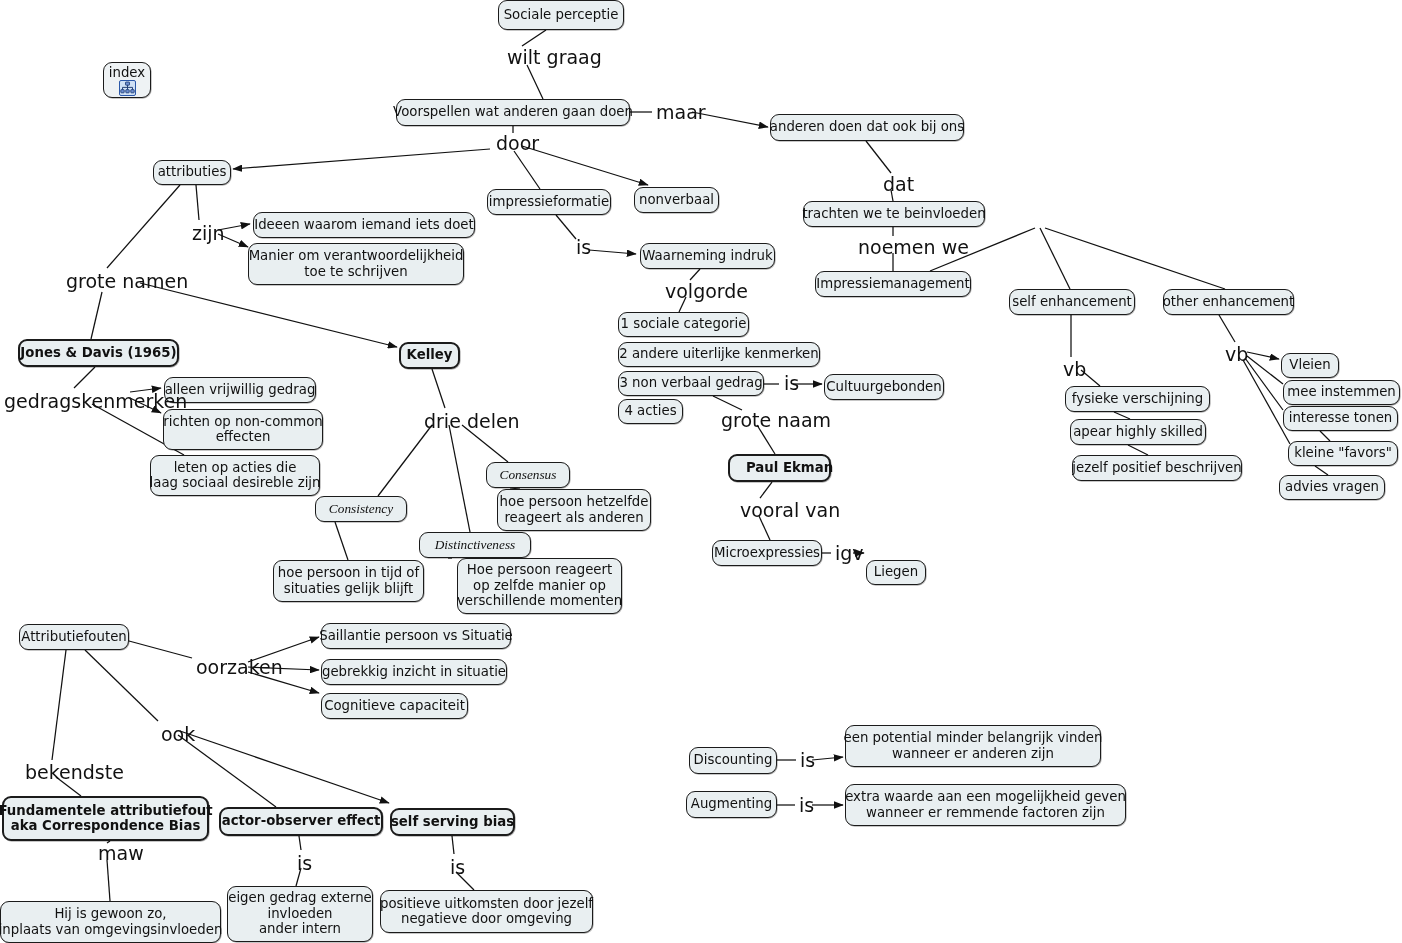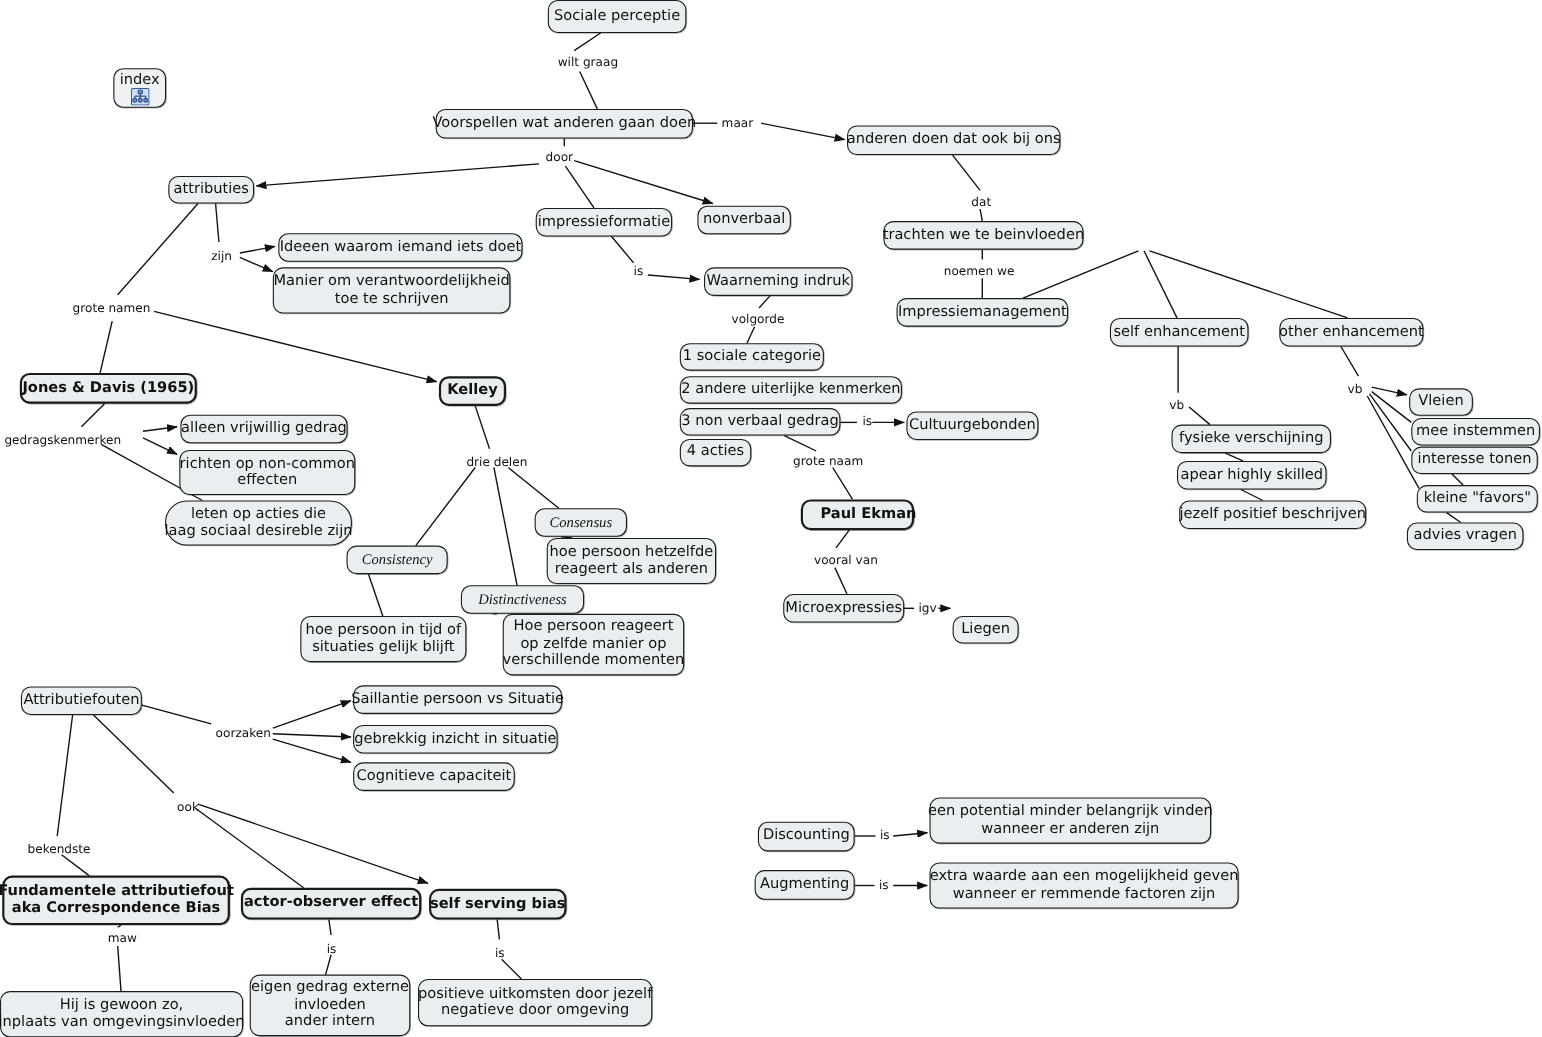--- a/index.html
+++ b/index.html
@@ -45,21 +45,21 @@
     font-weight: bold;
     border-width: 2.1px;
   }
   .node.italic {
     font-style: italic;
     font-family: Liberation Serif, serif;
   }
   .linklabel {
     position: absolute;
     color: #111111;
-    font-size: 11px;
+    font-size: 19px;
     line-height: 14px;
     background: transparent;
     white-space: pre;
     text-align: center;
   }
   .indexnode {
     position: absolute;
     background: #eef2f4;
     border: 1.3px solid #1b1b1b;
     border-radius: 9px;
@@ -201,21 +201,21 @@
       <div class="node" style="left: 1281px; top: 353px; width: 58px; height: 25px;">Vleien</div>
       <div class="node" style="left: 164px; top: 377px; width: 152px; height: 26px;">alleen vrijwillig gedrag</div>
       <div class="node" style="left: 1065px; top: 386px; width: 145px; height: 26px;">fysieke verschijning</div>
       <div class="node" style="left: 1283px; top: 380px; width: 117px; height: 25px;">mee instemmen</div>
       <div class="node" style="left: 618px; top: 399px; width: 65px; height: 25px;">4 acties</div>
       <div class="node" style="left: 163px; top: 409px; width: 160px; height: 41px;">richten op non-common
 effecten</div>
       <div class="node" style="left: 1283px; top: 406px; width: 115px; height: 25px;">interesse tonen</div>
       <div class="node" style="left: 1070px; top: 419px; width: 136px; height: 26px;">apear highly skilled</div>
       <div class="node" style="left: 1288px; top: 441px; width: 110px; height: 25px;">kleine "favors"</div>
-      <div class="node" style="left: 150px; top: 455px; width: 170px; height: 41px; border-radius: 20px;">leten op acties die
+      <div class="node" style="left: 150px; top: 455px; width: 170px; height: 41px;">leten op acties die
 laag sociaal desireble zijn</div>
       <div class="node italic" style="left: 486px; top: 462px; width: 84px; height: 26px;">Consensus</div>
       <div class="node bold" style="left: 728px; top: 454px; width: 103px; height: 28px; padding-left: 28px;">Paul Ekman</div>
       <div class="node" style="left: 1072px; top: 455px; width: 170px; height: 26px;">jezelf positief beschrijven</div>
       <div class="node" style="left: 1279px; top: 475px; width: 106px; height: 25px;">advies vragen</div>
       <div class="node" style="left: 497px; top: 489px; width: 154px; height: 42px;">hoe persoon hetzelfde
 reageert als anderen</div>
       <div class="node italic" style="left: 315px; top: 496px; width: 92px; height: 26px;">Consistency</div>
       <div class="node italic" style="left: 419px; top: 532px; width: 112px; height: 26px;">Distinctiveness</div>
       <div class="node" style="left: 712px; top: 540px; width: 110px; height: 26px;">Microexpressies</div>

